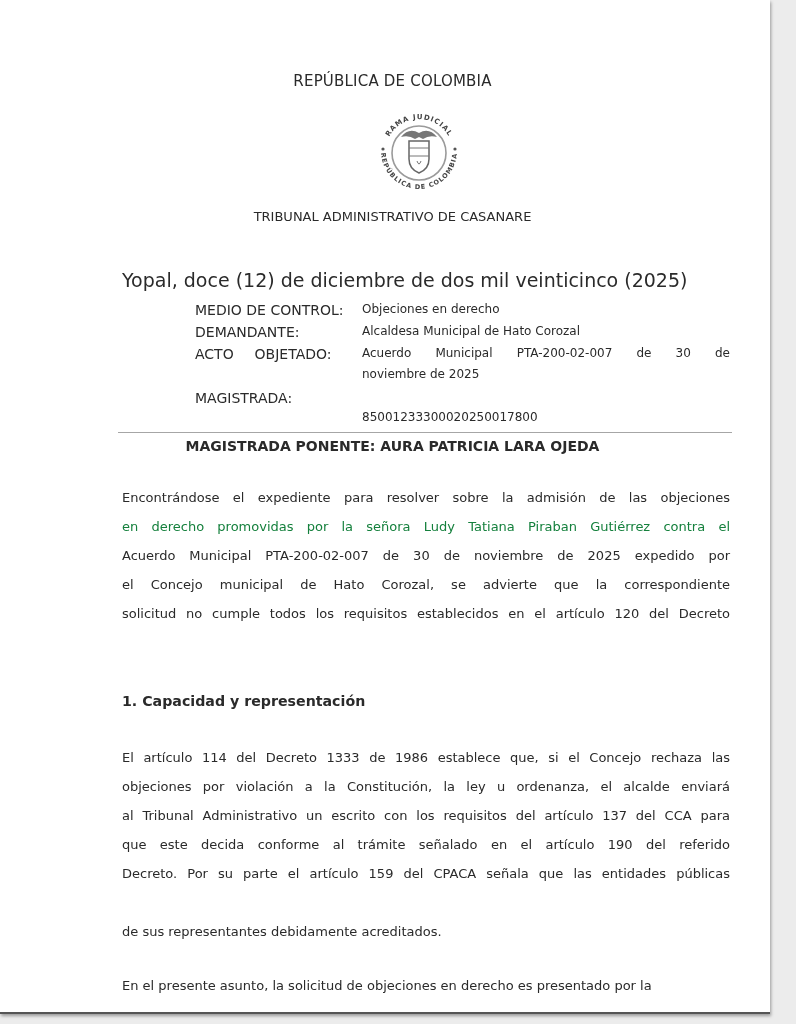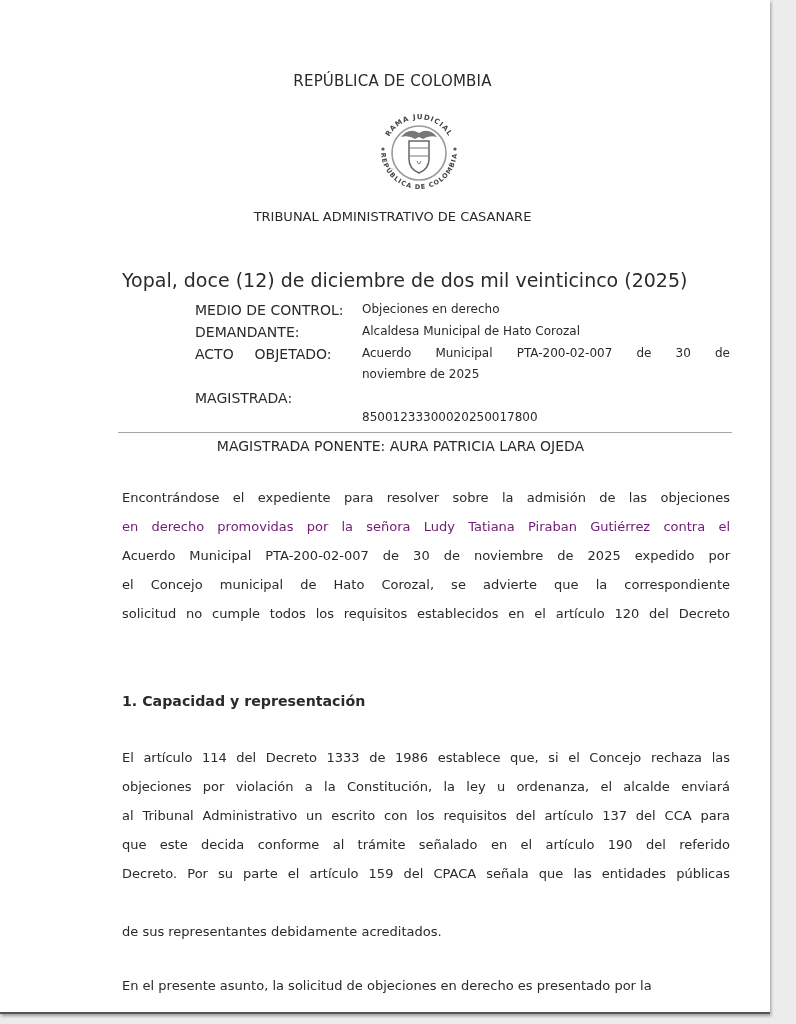--- a/index.html
+++ b/index.html
@@ -20,25 +20,25 @@
     .abs { position: absolute; white-space: nowrap; }
     .center { text-align: center; }
     .title-country { top: 72px; left: 0; width: 785px; font-size: 15px; letter-spacing: 0.2px; }
     .seal { position: absolute; left: 371px; top: 107px; width: 96px; height: 92px; }
     .title-court { top: 209px; left: 0; width: 785px; font-size: 13px; }
     .date-line { top: 269px; left: 122px; font-size: 19px; }
     .meta-label { left: 195px; font-size: 14px; }
     .meta-value { left: 362px; font-size: 12px; }
     .meta-value.just { width: 368px; text-align: justify; text-align-last: justify; white-space: normal; }
     .divider { position: absolute; left: 118px; top: 432px; width: 614px; height: 1px; background: #a6a6a6; }
-    .magistrada { top: 438px; left: 8px; width: 785px; font-size: 14px; font-weight: normal; }
+    .magistrada { top: 438px; left: 0; width: 785px; font-size: 14px; font-weight: bold; }
     .para-line { left: 122px; width: 608px; font-size: 13px; white-space: nowrap; text-align: justify; text-align-last: justify; }
     .para-line.last { text-align-last: left; }
     .heading { top: 693px; left: 122px; font-size: 14.2px; font-weight: bold; }
-    .faded { color: #701a75; }
+    .faded { color: #15803d; }
   </style>
 </head>
 <body>
 
 <div class="page">
 
   <div class="abs center title-country">REPÚBLICA DE COLOMBIA</div>
 
   <svg class="seal" viewBox="0 0 96 92">
     <defs>

